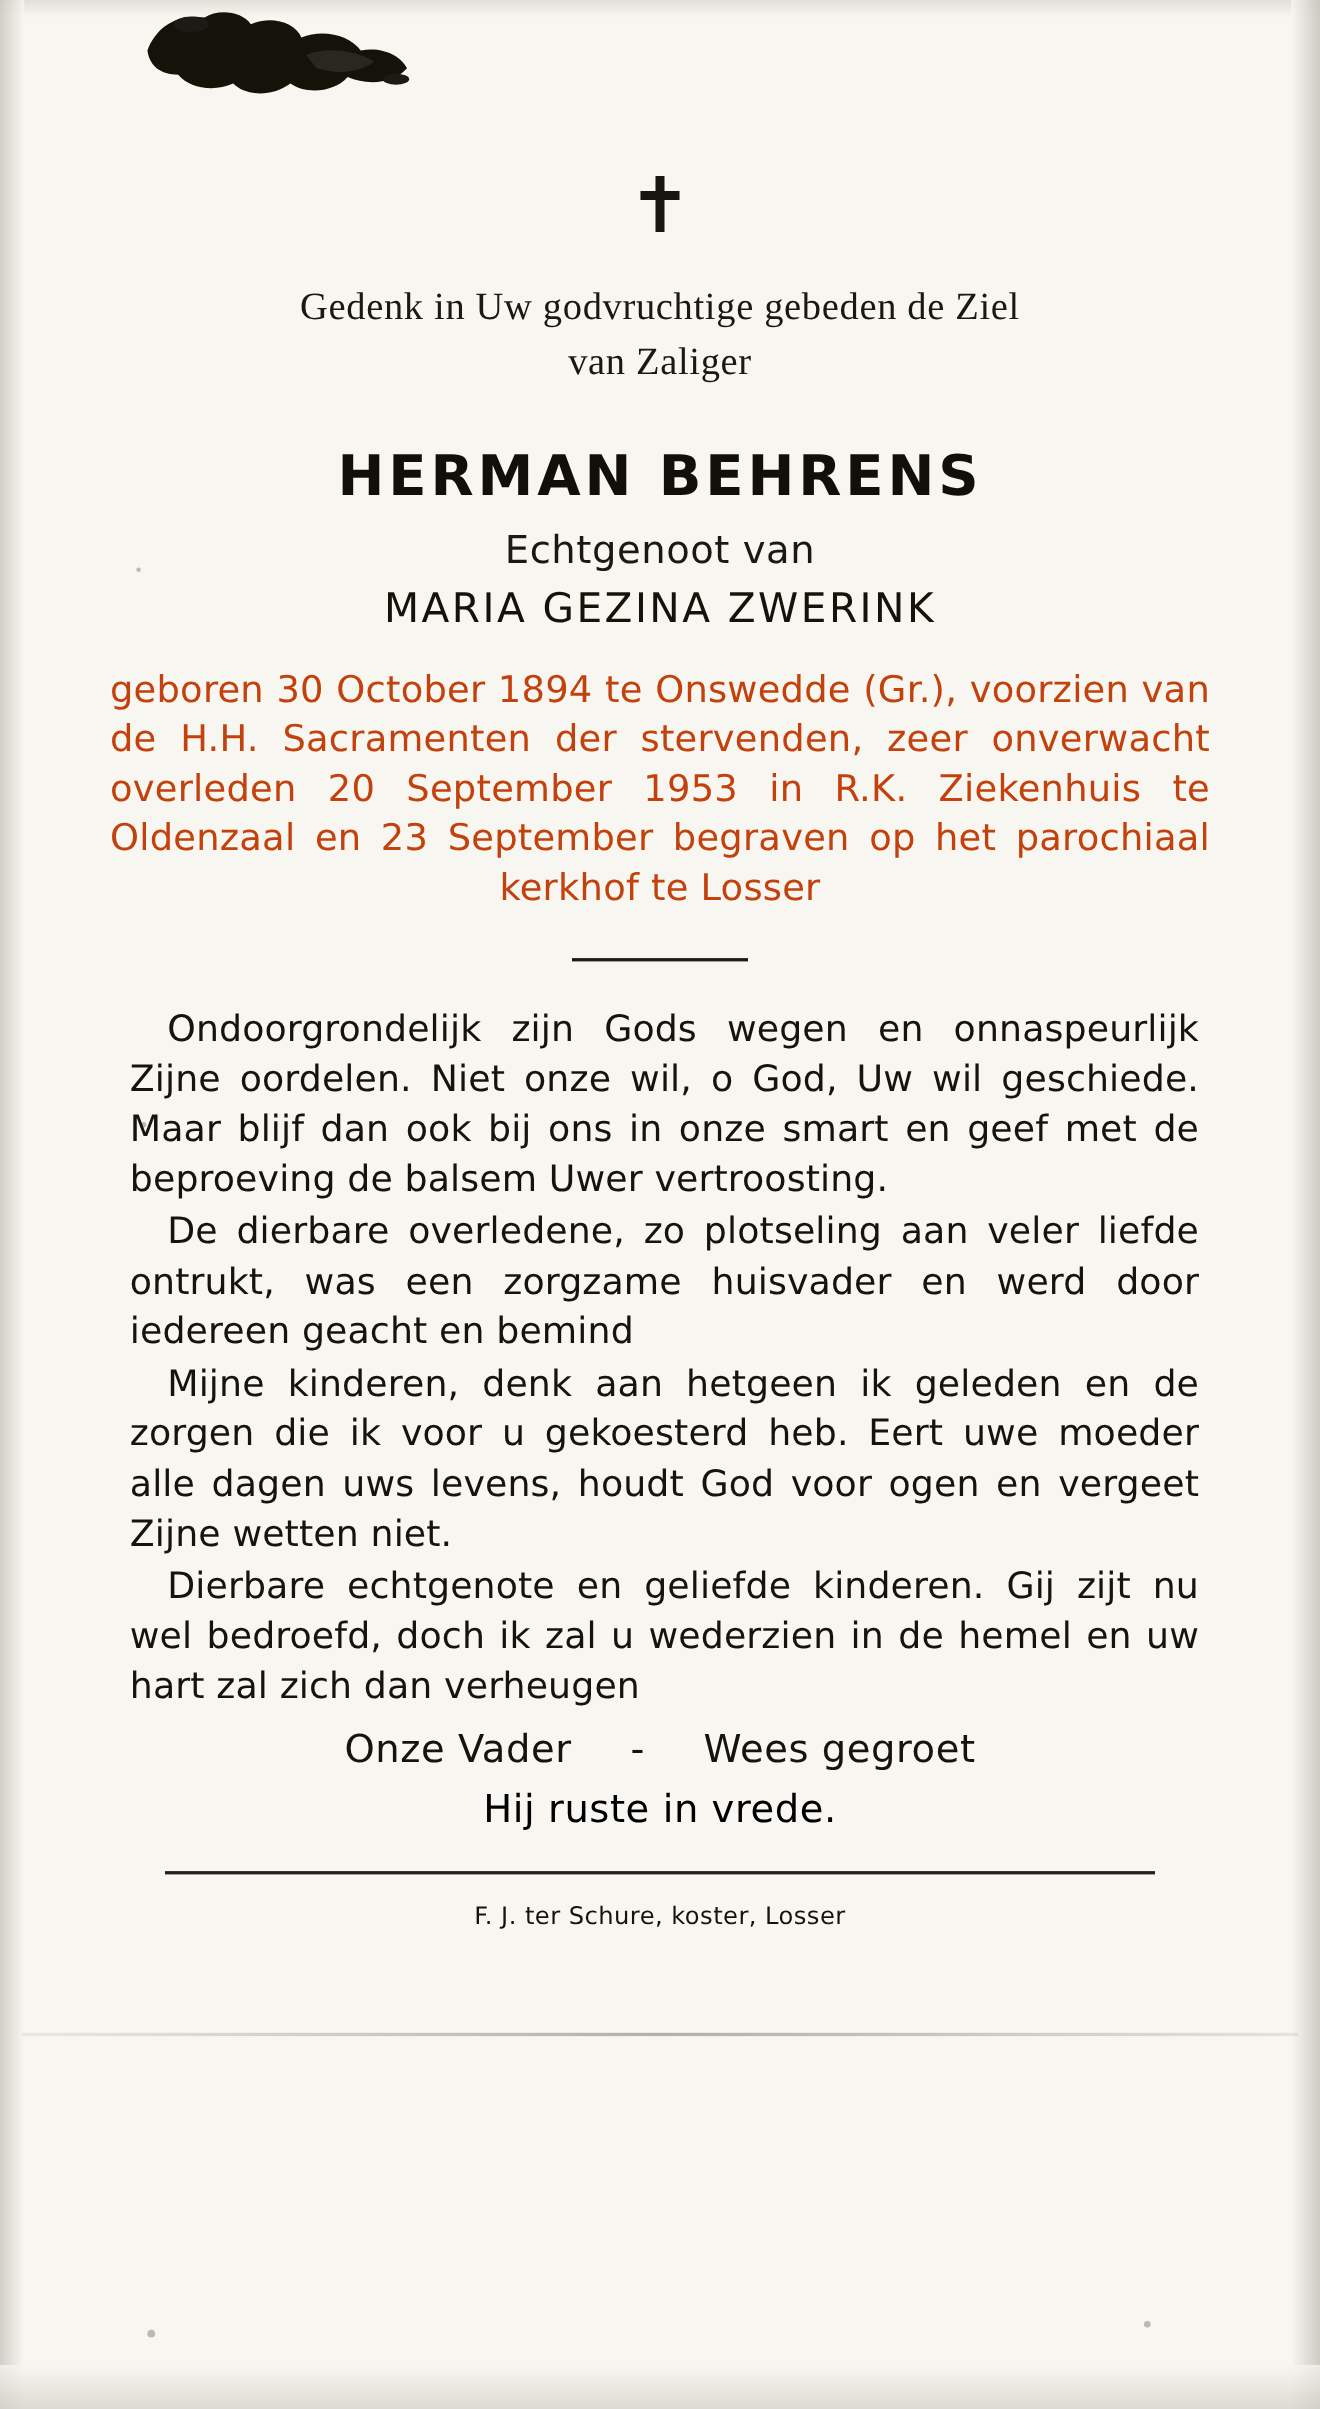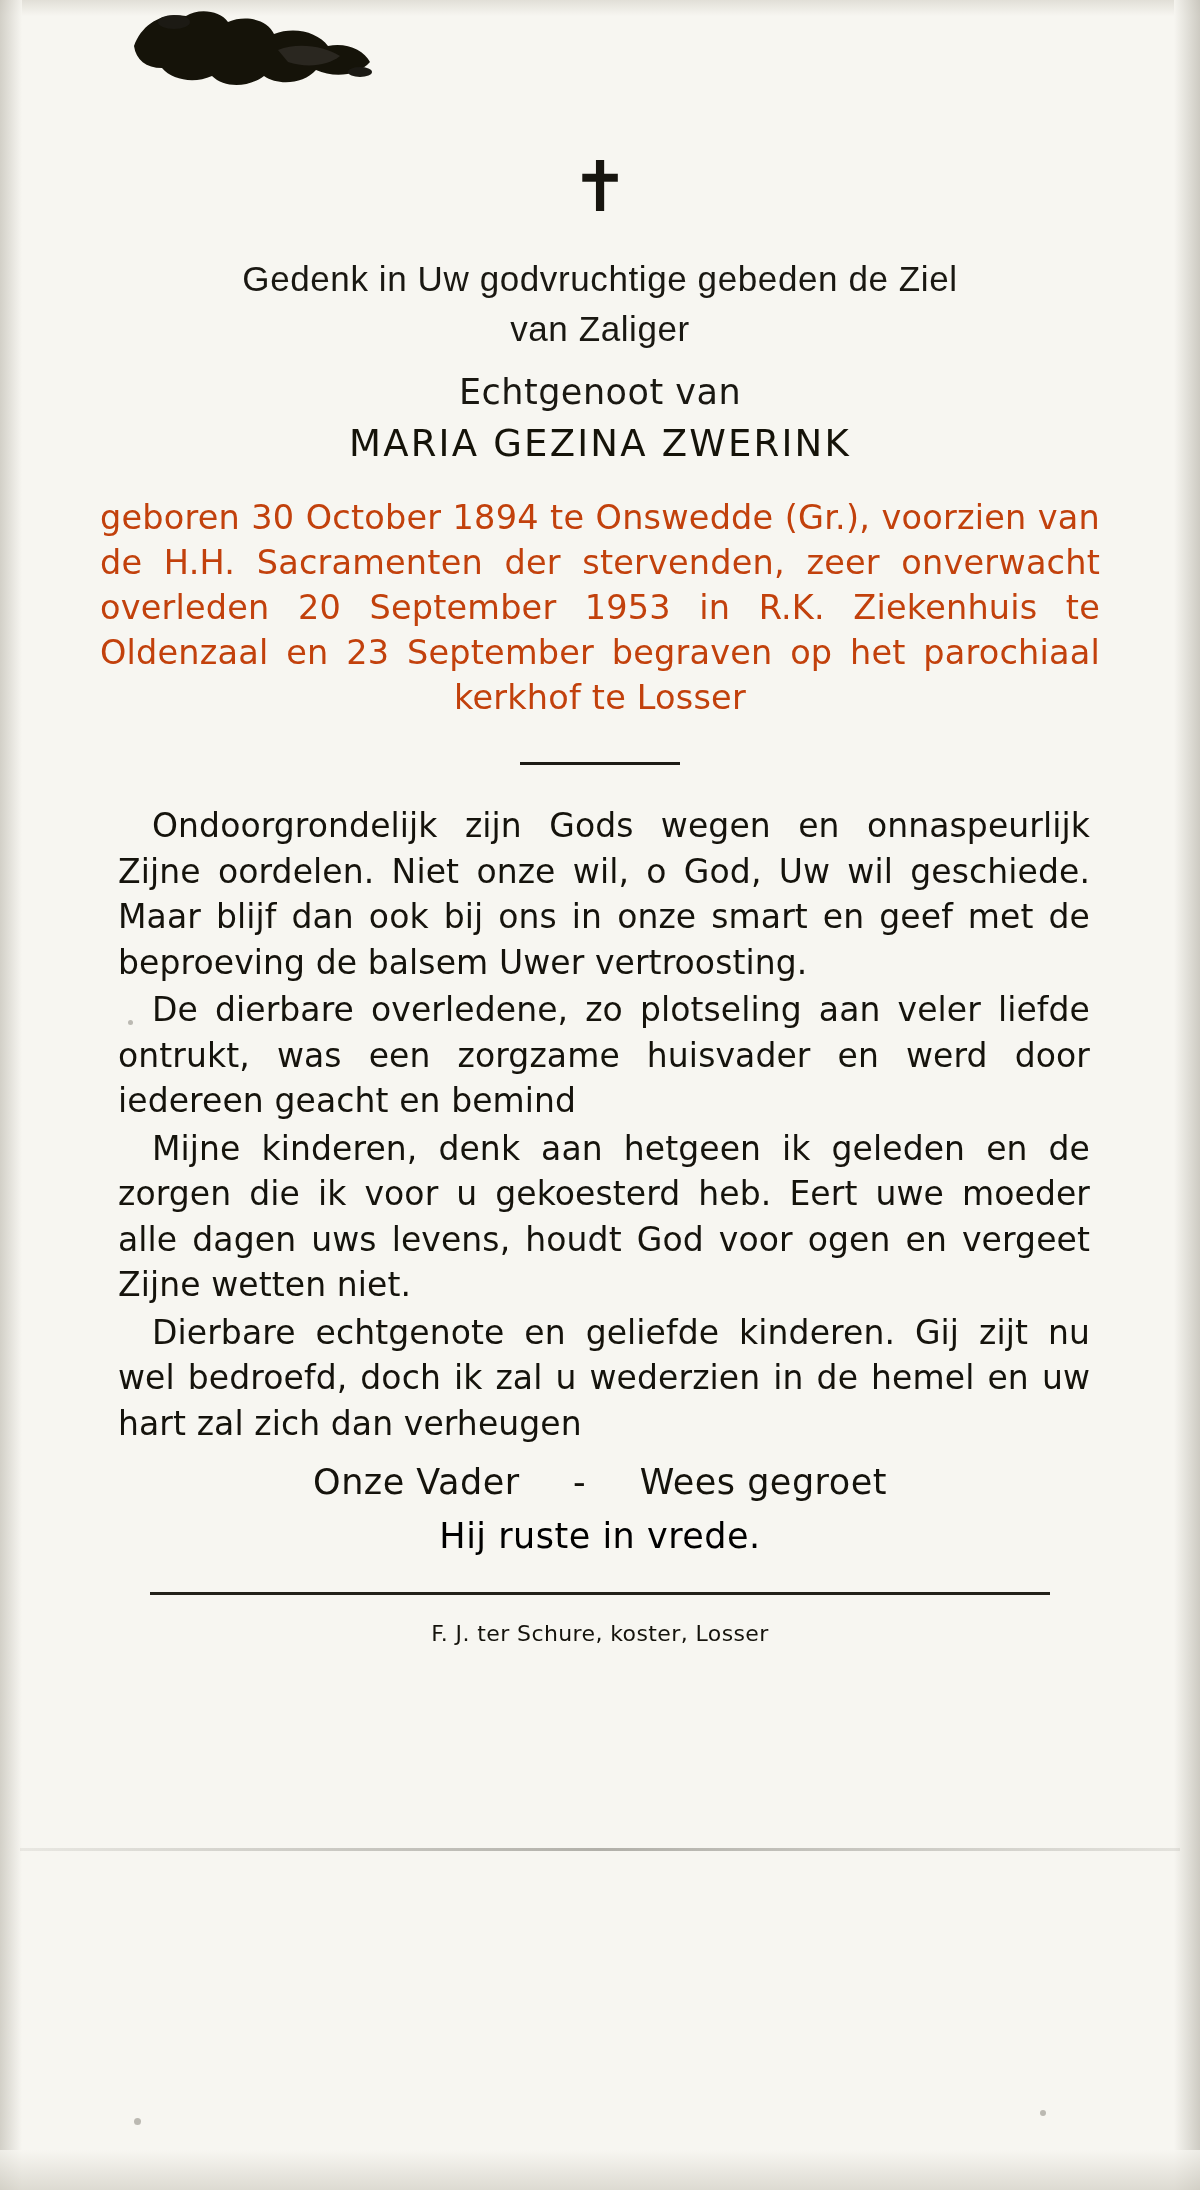--- a/index.html
+++ b/index.html
@@ -90,21 +90,21 @@
     font-family: "DejaVu Sans", sans-serif;
   }
 
   .intro {
     text-align: center;
     color: #1a1812;
     font-size: 35px;
     line-height: 50px;
     letter-spacing: 0.6px;
     margin-top: 40px;
-    font-family: Liberation Sans, sans-serif;
+    font-family: Liberation Serif, serif;
     padding: 0 90px;
   }
 
   .name {
     text-align: center;
     color: #100f0a;
     font-size: 51px;
     font-weight: bold;
     letter-spacing: 3.5px;
     margin-top: 50px;
@@ -227,20 +227,21 @@
 
   <div class="content">
 
     <div class="cross">✝</div>
 
     <div class="intro">
       <div>Gedenk in Uw godvruchtige gebeden de Ziel</div>
       <div>van Zaliger</div>
     </div>
 
+    <div class="name">HERMAN  BEHRENS</div>
 
     <div class="spouse-label">Echtgenoot van</div>
 
     <div class="spouse-name">MARIA  GEZINA  ZWERINK</div>
 
     <div class="bio">geboren 30 October 1894 te Onswedde (Gr.), voorzien van de H.H. Sacramenten der stervenden, zeer onverwacht overleden 20 September 1953 in R.K. Ziekenhuis te Oldenzaal en 23 September begraven op het parochiaal kerkhof te Losser</div>
 
     <div class="divider-short"></div>
 
     <div class="body-text">

